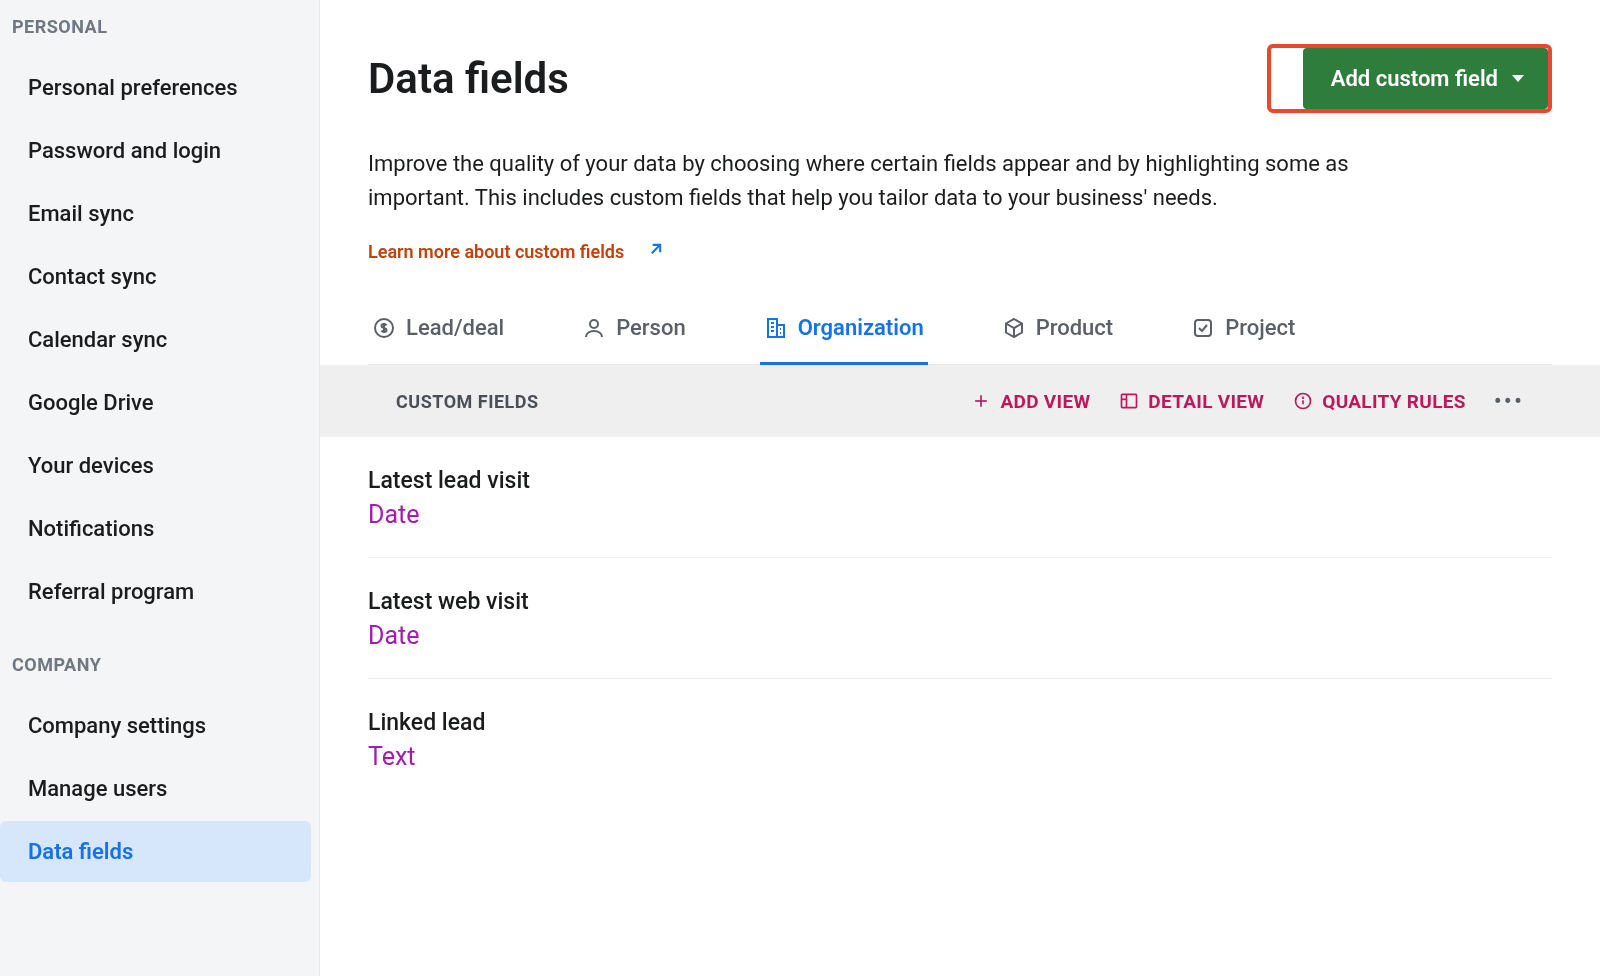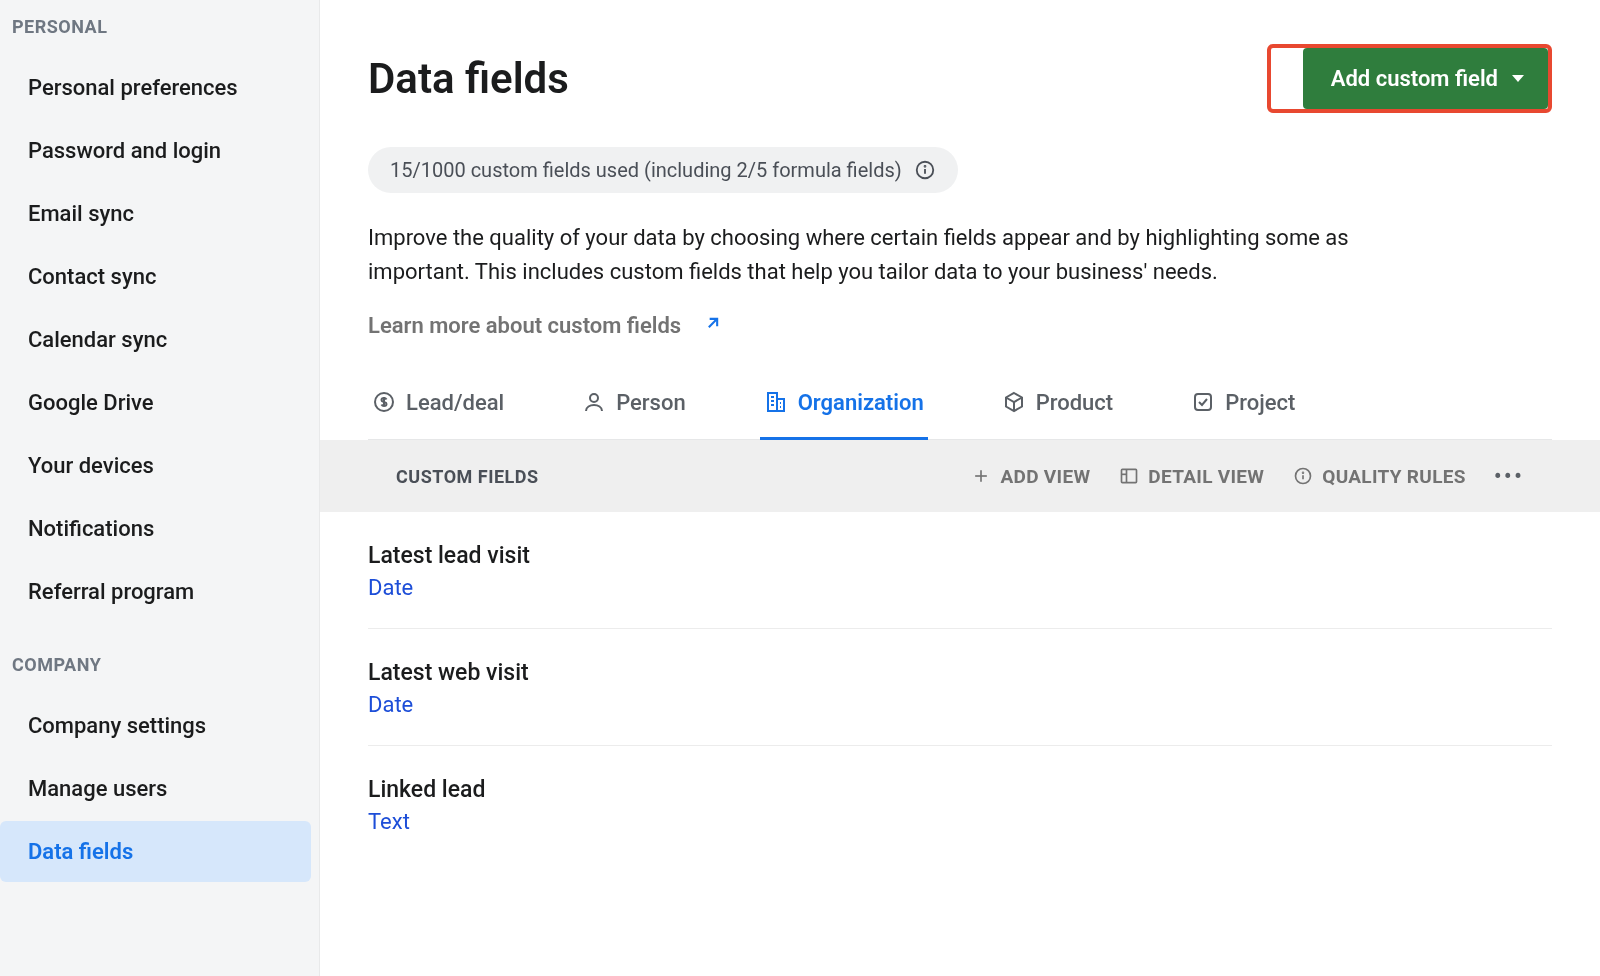--- a/index.html
+++ b/index.html
@@ -108,35 +108,36 @@
       font-size: 22px;
       color: #1b1c1d;
       line-height: 1.55;
       margin-bottom: 24px;
       max-width: 1060px;
     }
     .learn-link {
       display: inline-flex;
       align-items: center;
       gap: 22px;
-      color: #737373;
-      font-size: 22px;
+      color: #c2410c;
+      font-size: 18px;
       font-weight: 600;
       text-decoration: none;
       margin-bottom: 46px;
     }
     
     .tabs {
       display: flex;
       gap: 70px;
       border-bottom: 1px solid #e6e7e8;
       padding-bottom: 0;
     }
     .tab {
       display: inline-flex;
+      align-items: center;
       gap: 10px;
       font-size: 22px;
       font-weight: 500;
       color: #5b6066;
       padding: 6px 4px 22px;
       cursor: pointer;
       border-bottom: 3px solid transparent;
       margin-bottom: -1px;
     }
     .tab.active {
@@ -175,21 +176,21 @@
       gap: 28px;
       padding-right: 48px;
     }
     .sb-btn {
       display: inline-flex;
       align-items: center;
       gap: 8px;
       font-size: 19px;
       font-weight: 700;
       letter-spacing: 0.3px;
-      color: #737373;
+      color: #be185d;
       cursor: pointer;
     }
     .sb-icon {
       width: 22px;
       height: 22px;
       display: inline-flex;
       align-items: center;
       justify-content: center;
     }
     .more-dots {
@@ -203,22 +204,22 @@
       padding: 30px 0 28px;
       border-bottom: 1px solid #ececec;
     }
     .field-name {
       font-size: 23px;
       font-weight: 500;
       color: #1b1c1d;
       margin-bottom: 6px;
     }
     .field-type {
-      font-size: 22px;
-      color: #1d4ed8;
+      font-size: 25px;
+      color: #a21caf;
     }
     .icon-stroke { stroke: currentColor; fill: none; stroke-width: 2; }
   </style>
 </head>
 <body>
 
 <nav class="sidebar">
   <div class="sidebar-section-title">PERSONAL</div>
   <div class="sidebar-item">Personal preferences</div>
   <div class="sidebar-item">Password and login</div>
@@ -240,30 +241,20 @@
   <div class="header-row">
     <h1 class="page-title">Data fields</h1>
     <span class="add-btn-wrap">
       <button class="add-btn">
         <span>Add custom field</span>
         <span class="caret"></span>
       </button>
     </span>
   </div>
 
-  <div class="usage-chip">
-    <span>15/1000 custom fields used (including 2/5 formula fields)</span>
-    <span class="info-icon">
-      <svg viewBox="0 0 24 24" width="22" height="22" class="icon-stroke">
-          <circle cx="12" cy="12" r="9"></circle>
-          <line x1="12" y1="11" x2="12" y2="16"></line>
-          <circle cx="12" cy="8" r="0.5" fill="currentColor"></circle>
-        </svg>
-    </span>
-  </div>
 
   <p class="desc">Improve the quality of your data by choosing where certain fields appear and by highlighting some as important. This includes custom fields that help you tailor data to your business' needs.</p>
 
   <a href="#" class="learn-link">
     <span>Learn more about custom fields</span>
     <span>
       <svg viewBox="0 0 24 24" width="20" height="20" stroke="#1572e8" fill="none" stroke-width="2.5">
           <line x1="7" y1="17" x2="17" y2="7"></line>
           <polyline points="8 7 17 7 17 16"></polyline>
         </svg>

